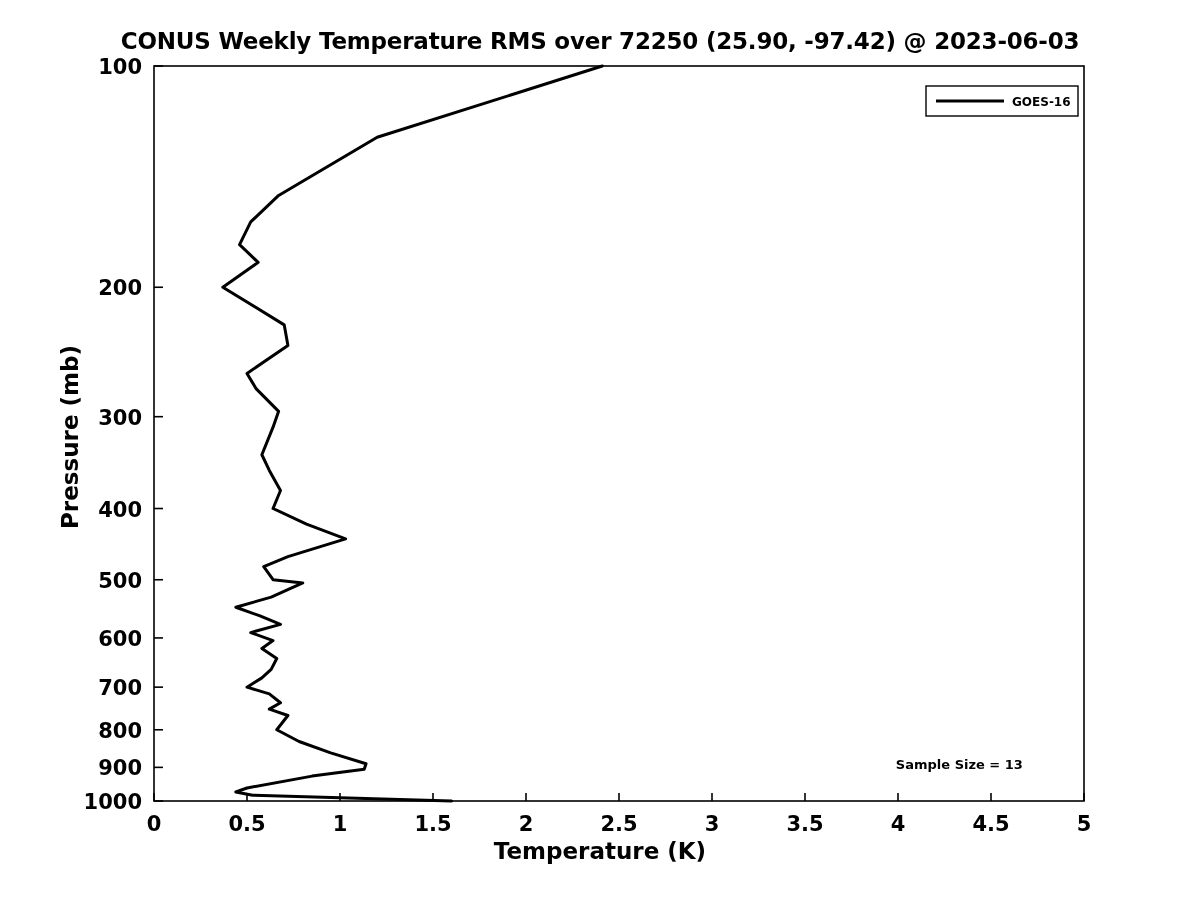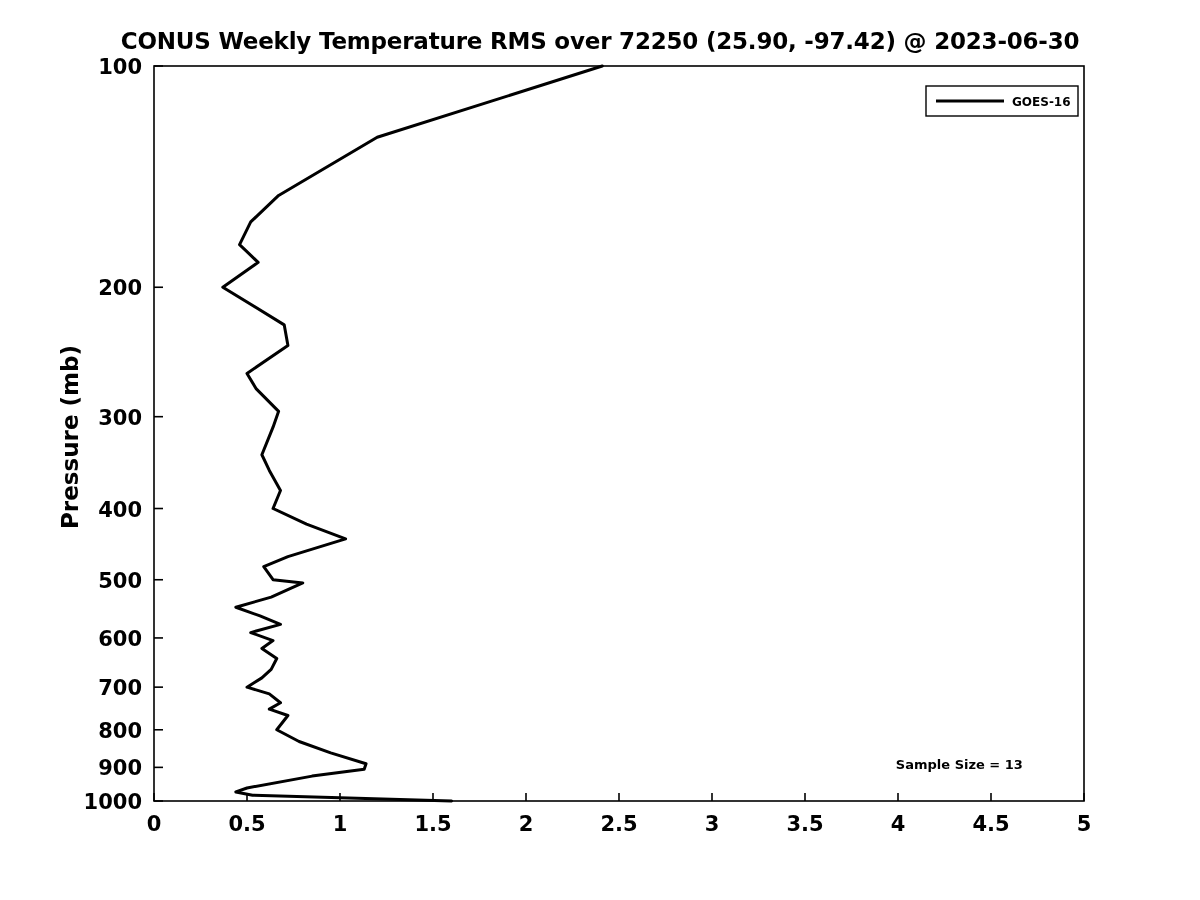--- a/index.html
+++ b/index.html
@@ -94,21 +94,21 @@
     fill: #ffffff;
     stroke: #000000;
     stroke-width: 1.4;
   }
 </style>
 </head>
 <body>
 
 <div id="figure">
 
-  <div class="chart-title">CONUS Weekly Temperature RMS over 72250 (25.90, -97.42) @ 2023-06-30</div>
+  <div class="chart-title">CONUS Weekly Temperature RMS over 72250 (25.90, -97.42) @ 2023-06-03</div>
 
   <svg class="plot" width="1200" height="900">
     <g id="axes-group">
         <rect x="154" y="66" width="930" height="735" class="spine"></rect>
         <line x1="154" y1="801" x2="154" y2="793" class="tickmark"></line>
         <text x="154" y="831" text-anchor="middle" class="tick-text">0</text>
         <line x1="247" y1="801" x2="247" y2="793" class="tickmark"></line>
         <text x="247" y="831" text-anchor="middle" class="tick-text">0.5</text>
         <line x1="340" y1="801" x2="340" y2="793" class="tickmark"></line>
         <text x="340" y="831" text-anchor="middle" class="tick-text">1</text>
@@ -155,15 +155,16 @@
     <g id="annotation-group">
         <text x="959.38" y="769.1367057158244" text-anchor="middle" class="annot-text">Sample Size = 13</text>
       </g>
     <g id="legend-group">
         <rect x="926" y="86" width="152" height="30" class="legend-box"></rect>
         <line x1="936" y1="101" x2="1004" y2="101" stroke="#000000" stroke-width="3.2"></line>
         <text x="1012" y="105.5" text-anchor="start" class="legend-text">GOES-16</text>
       </g>
   </svg>
 
+  <div class="axis-label-x">Temperature (K)</div>
   <div class="axis-label-y">Pressure (mb)</div>
 
 </div>
 
 </body></html>

